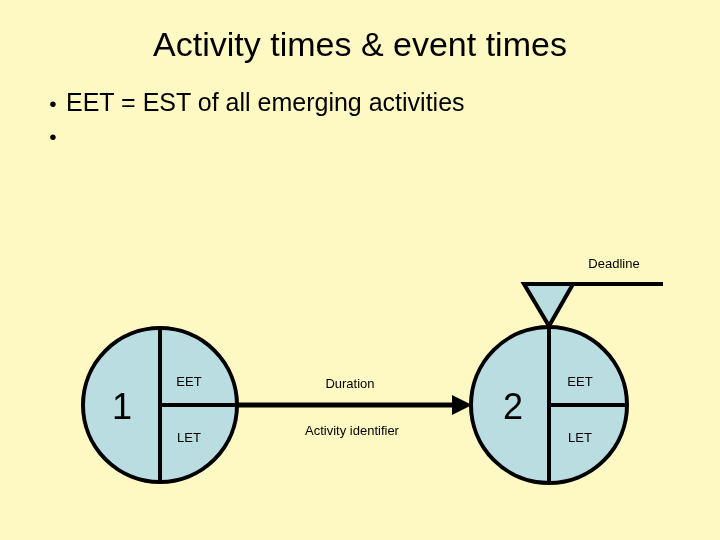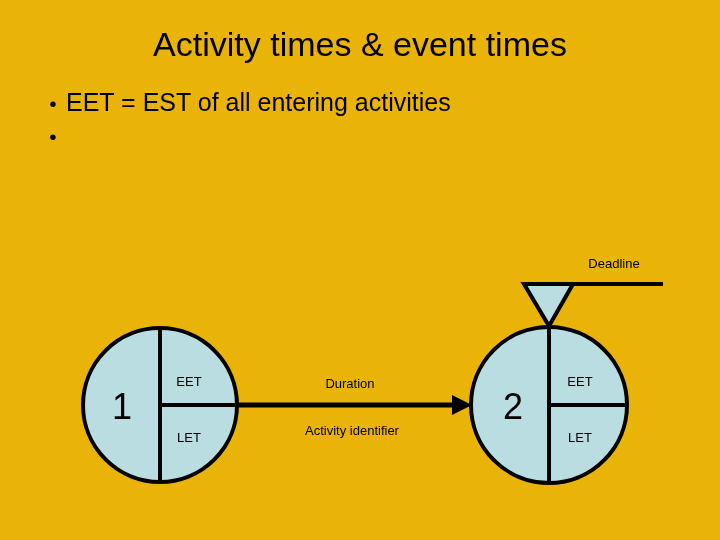--- a/index.html
+++ b/index.html
@@ -14,21 +14,21 @@
     overflow: hidden;
     font-family: "Liberation Sans", sans-serif;
     color: #000000;
   }
 
   #slide {
     position: absolute;
     left: 0; top: 0;
     width: 720px;
     height: 540px;
-    background: #eab308;
+    background: #fef9c3;
   }
 
   
   #slide-title {
     position: absolute;
     left: 0;
     top: 24px;
     width: 720px;
     text-align: center;
     font-size: 34px;
@@ -100,21 +100,21 @@
 <body>
 
 <div id="slide">
 
   <div id="slide-title">Activity times &amp; event times</div>
 
   <div id="bullet-list">
 
     <div class="bullet-row">
       <span class="bullet-mark">•</span>
-      <span class="bullet-text">EET = EST of all entering activities</span>
+      <span class="bullet-text">EET = EST of all emerging activities</span>
     </div>
 
     <div class="bullet-row">
       <span class="bullet-mark">•</span>
     </div>
 
   </div>
 
   <div id="diagram">
     <svg width="720" height="540" viewBox="0 0 720 540" xmlns="http://www.w3.org/2000/svg">

